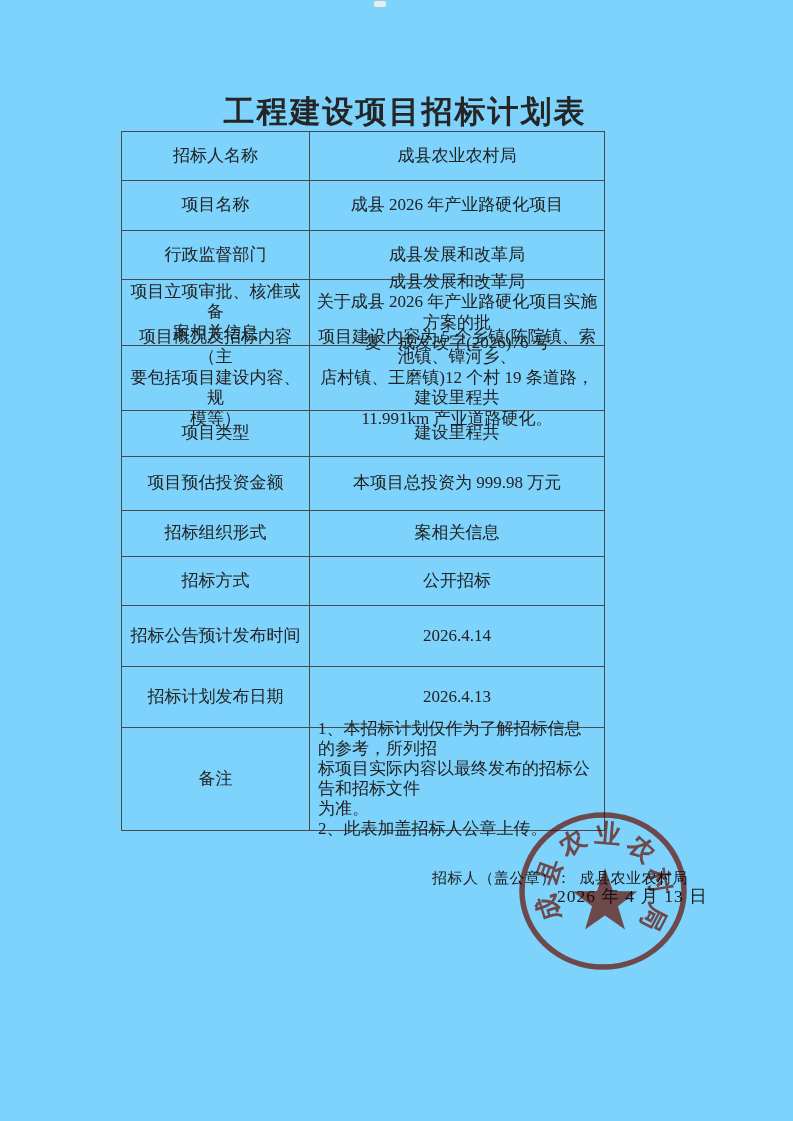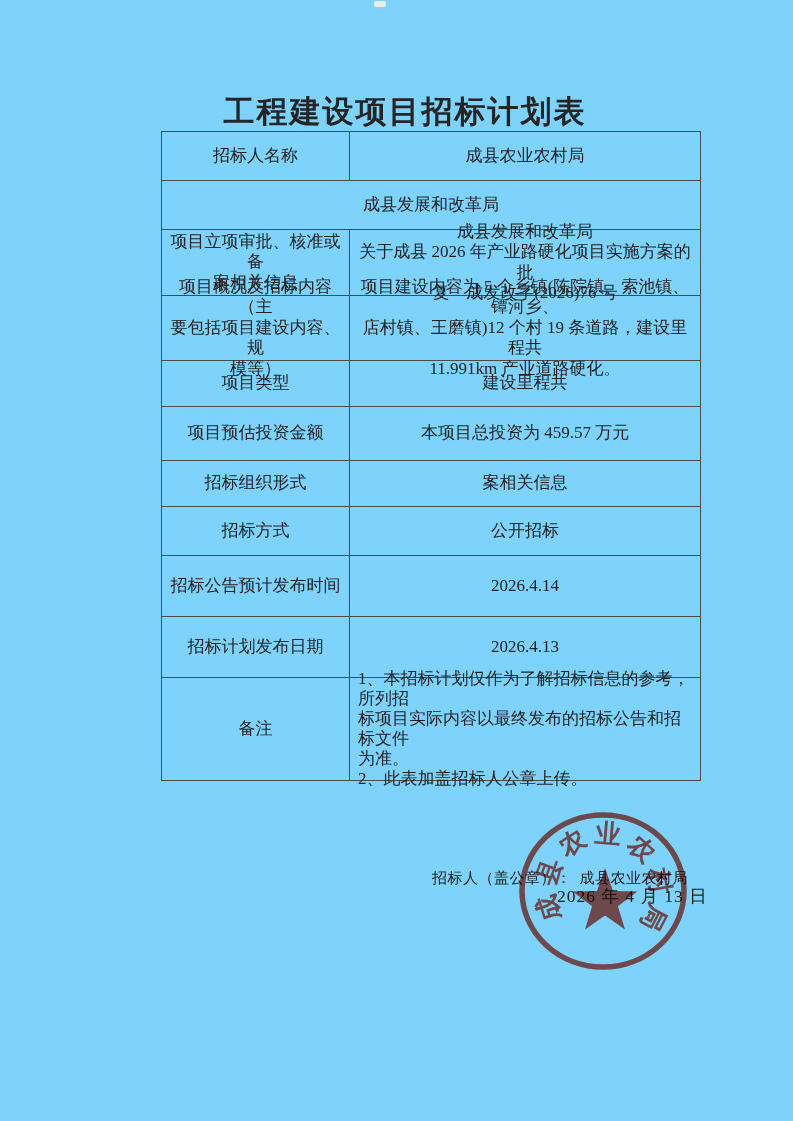--- a/index.html
+++ b/index.html
@@ -9,22 +9,22 @@
 
   .page { position:absolute; inset:0; background:#7dd3fc; }
 
   .smudge { position:absolute; left:374px; top:1px; width:12px; height:6px;
             background:#ececec; border-radius:2px; }
 
   .doc-title { position:absolute; left:121px; top:91px; width:568px;
                text-align:center; font-size:31px; font-weight:bold;
                letter-spacing:2px; color:#252525; }
 
-  .tender-table { position:absolute; left:121px; top:131px; width:540px;
-                  border:1.6px solid #4a4a4a; background:transparent;margin-left:40px; }
+  .tender-table { position:absolute; left:121px; top:131px; width:484px;
+                  border:1.6px solid #4a4a4a; background:transparent; }
   .trow { display:flex; width:100%; border-bottom:1.4px solid #4a4a4a; }
   .trow:last-child { border-bottom:none; }
   .tcell { display:flex; align-items:center; justify-content:center;
            text-align:center; font-size:17px; line-height:20.5px;
            white-space:pre-line; padding:2px 6px; color:#222; }
   .tcell.label { width:188px; border-right:1.4px solid #4a4a4a; }
   .tcell.value { flex:1; }
   .tcell.value.left { justify-content:flex-start; text-align:left;
                       line-height:20px; padding:4px 8px 4px 8px; }
 
@@ -44,21 +44,26 @@
 
   <div class="smudge"></div>
 
   <div class="doc-title">工程建设项目招标计划表</div>
 
   <div class="tender-table">
     <div class="trow" style="height:49px">
       <div class="tcell label">招标人名称</div>
       <div class="tcell value">成县农业农村局</div>
     </div>
+    <div class="trow" style="height:50px">
+      <div class="tcell label">项目名称</div>
+      <div class="tcell value">成县 2026 年产业路硬化项目</div>
+    </div>
     <div class="trow" style="height:49px">
+      <div class="tcell label">行政监督部门</div>
       <div class="tcell value">成县发展和改革局</div>
     </div>
     <div class="trow" style="height:66px">
       <div class="tcell label">项目立项审批、核准或备
 案相关信息</div>
       <div class="tcell value">成县发展和改革局
 关于成县 2026 年产业路硬化项目实施方案的批
 复　成发改字(2026)76 号</div>
     </div>
     <div class="trow" style="height:65px">
@@ -68,21 +73,21 @@
       <div class="tcell value">项目建设内容为 5 个乡镇(陈院镇、索池镇、镡河乡、
 店村镇、王磨镇)12 个村 19 条道路，建设里程共
 11.991km 产业道路硬化。</div>
     </div>
     <div class="trow" style="height:46px">
       <div class="tcell label">项目类型</div>
       <div class="tcell value">建设里程共</div>
     </div>
     <div class="trow" style="height:54px">
       <div class="tcell label">项目预估投资金额</div>
-      <div class="tcell value">本项目总投资为 459.57 万元</div>
+      <div class="tcell value">本项目总投资为 999.98 万元</div>
     </div>
     <div class="trow" style="height:46px">
       <div class="tcell label">招标组织形式</div>
       <div class="tcell value">案相关信息</div>
     </div>
     <div class="trow" style="height:49px">
       <div class="tcell label">招标方式</div>
       <div class="tcell value">公开招标</div>
     </div>
     <div class="trow" style="height:61px">

